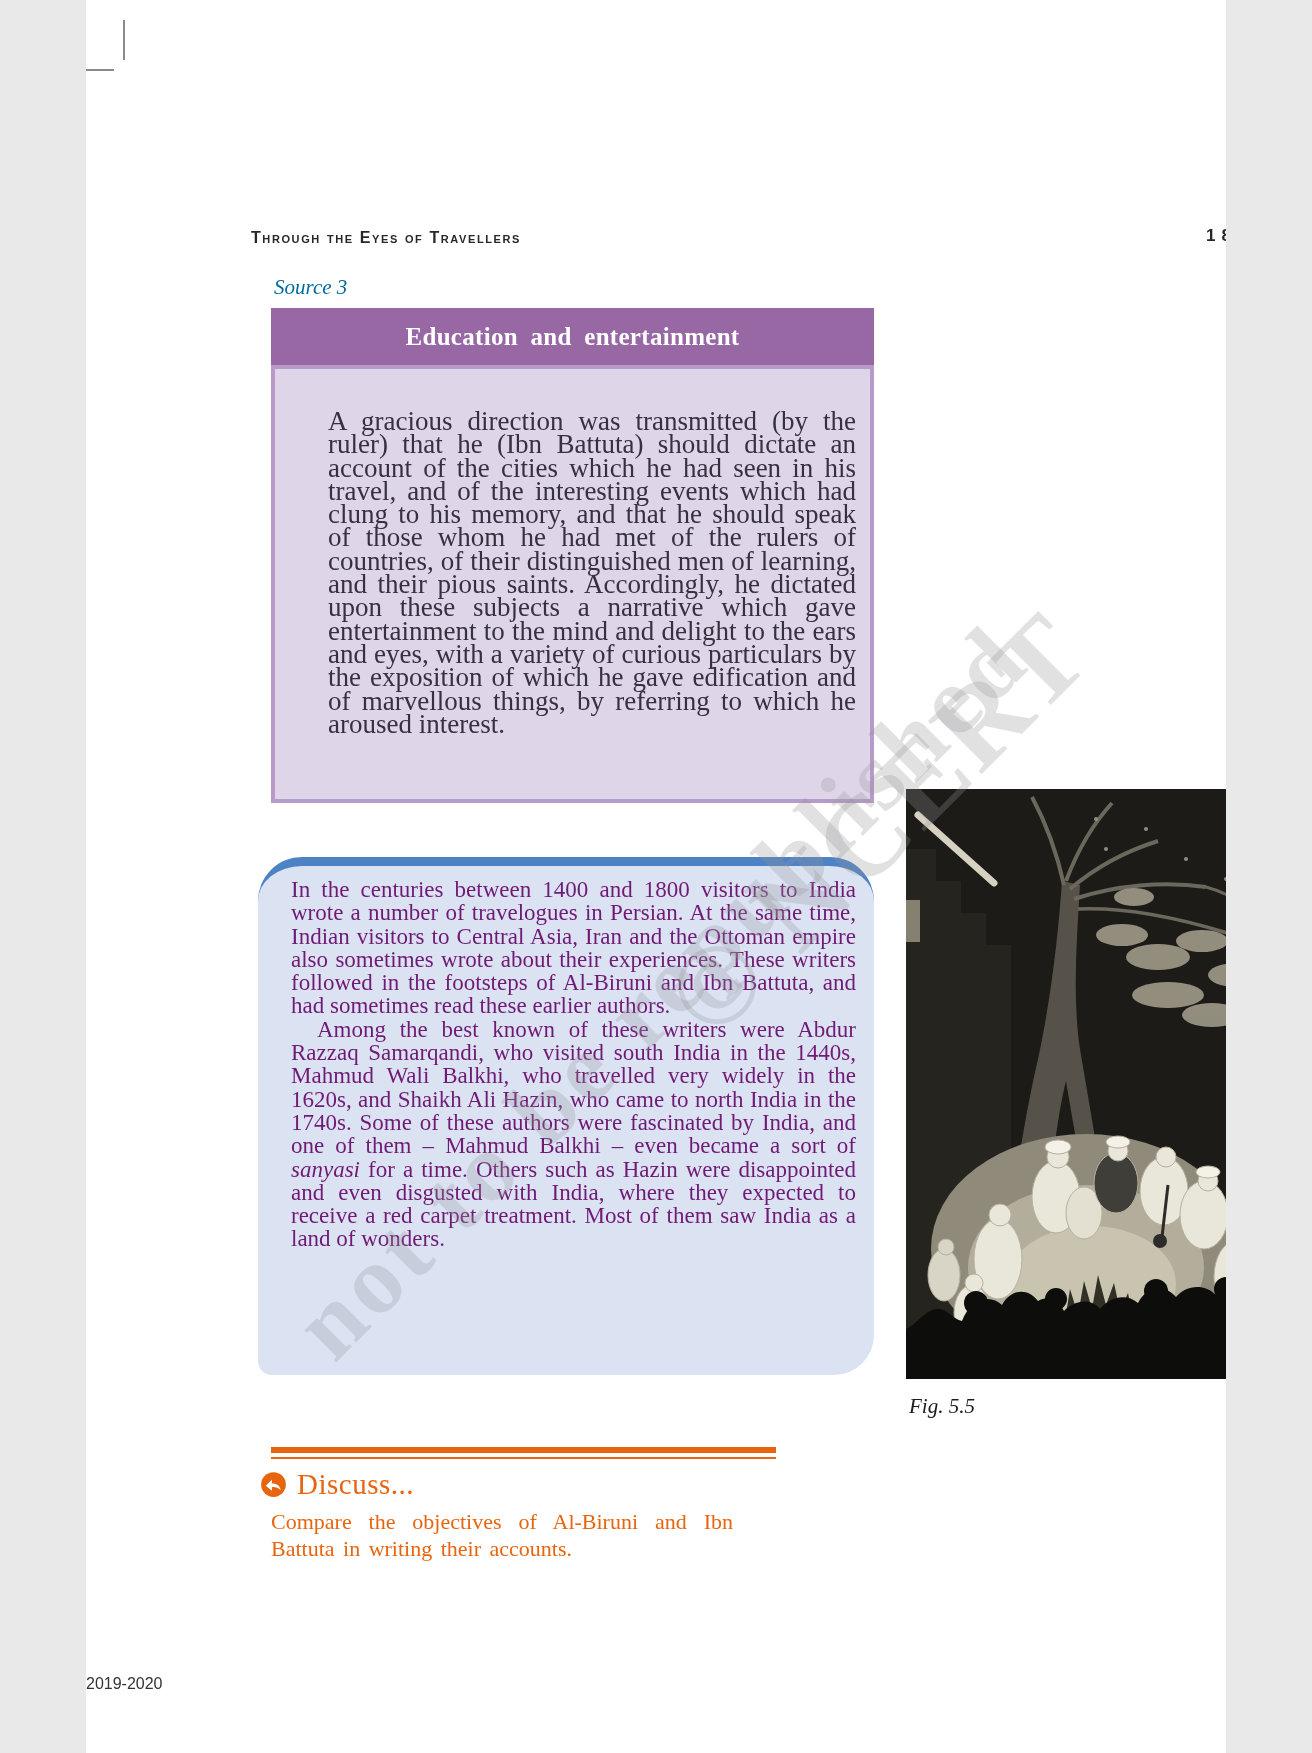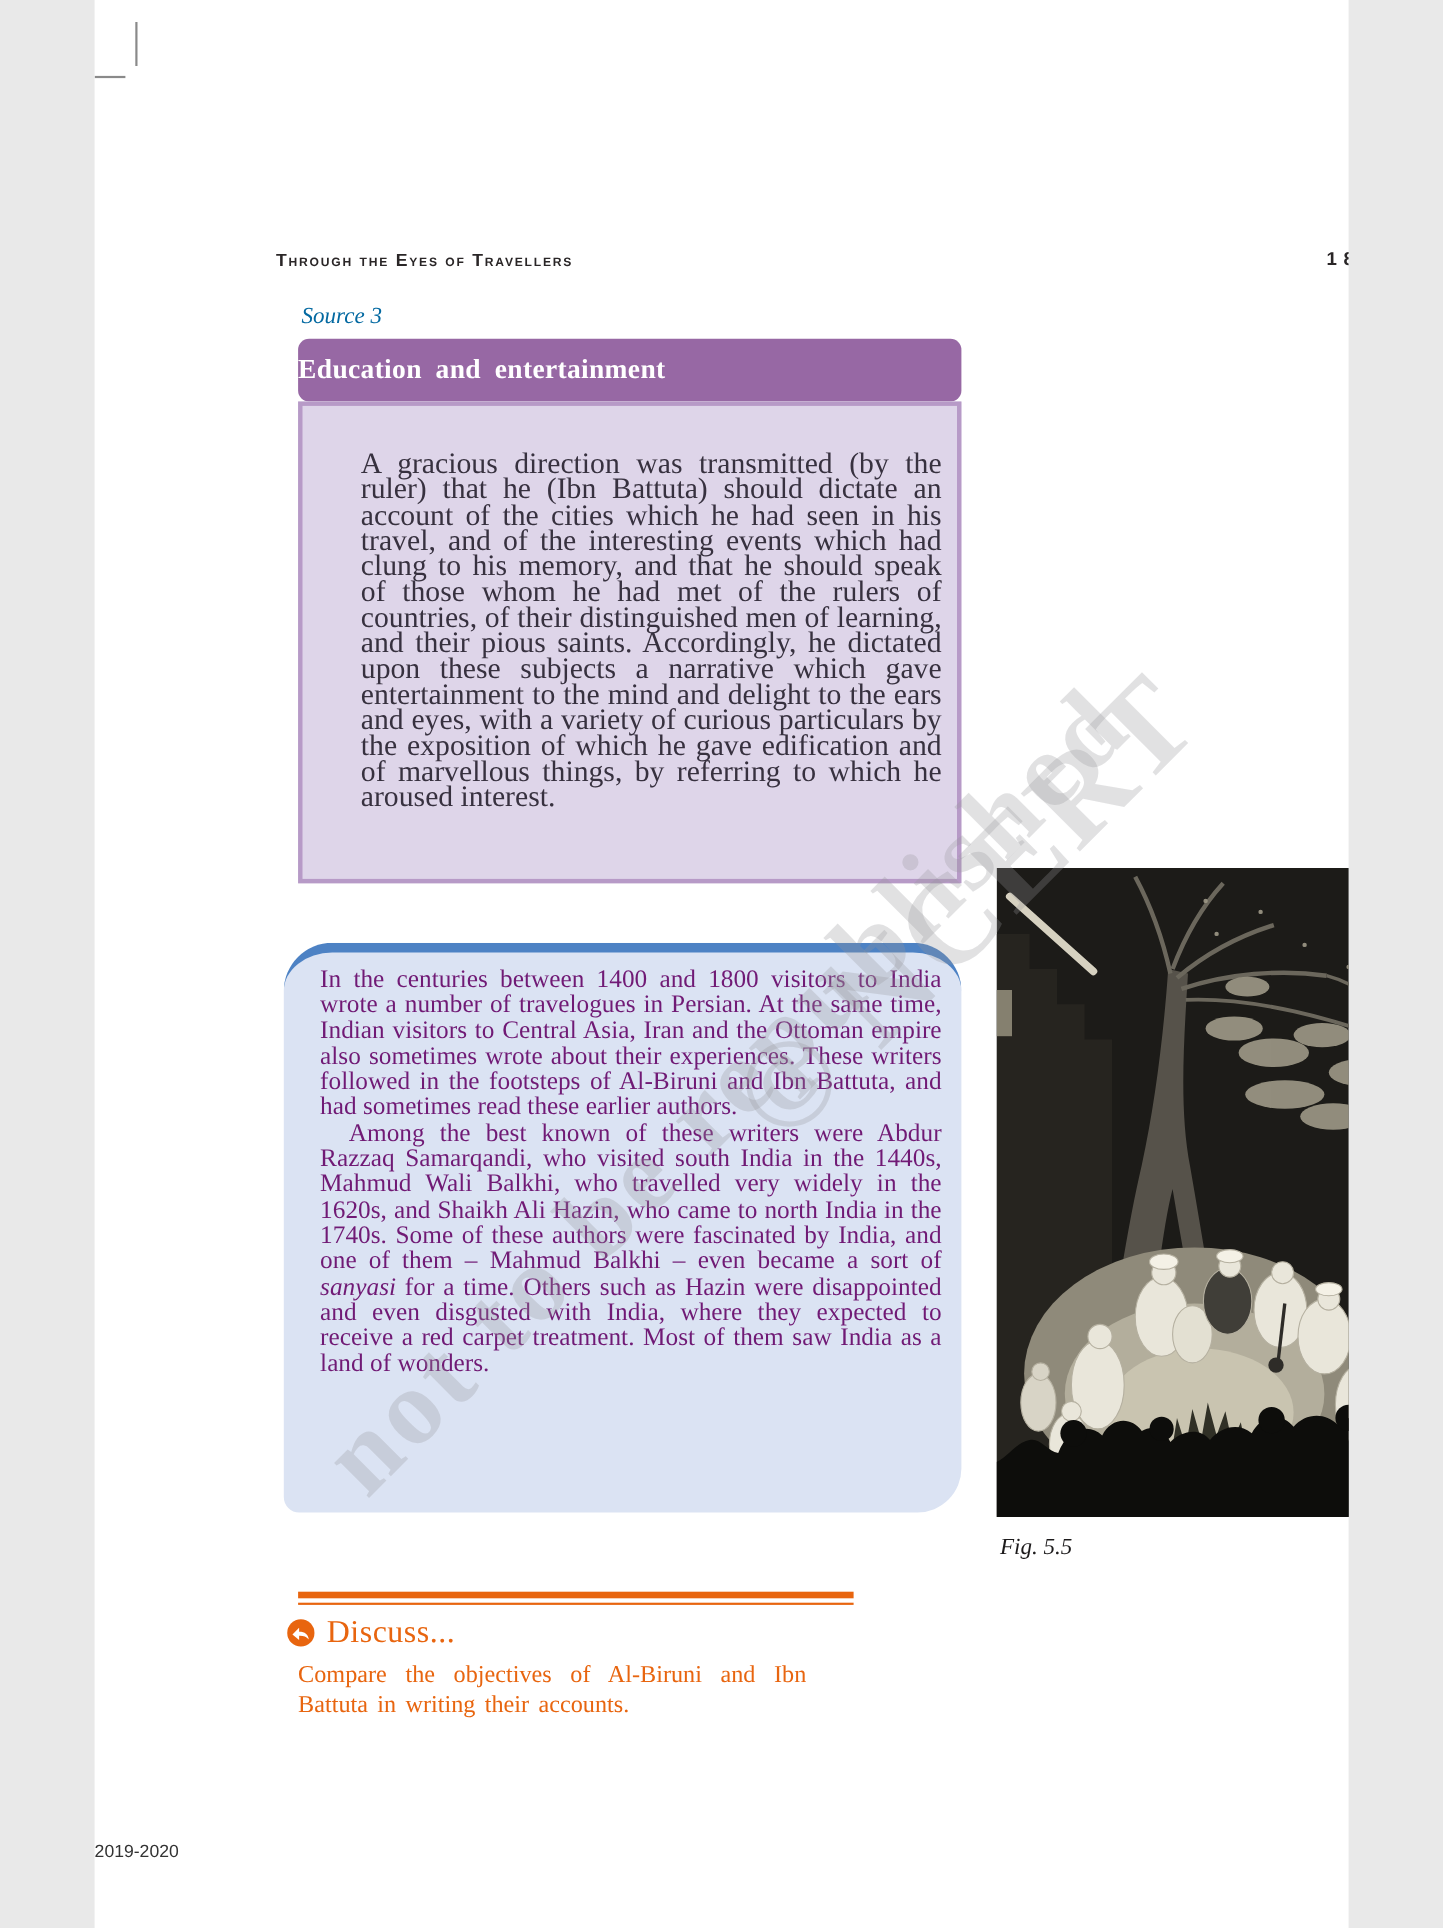--- a/index.html
+++ b/index.html
@@ -19,21 +19,21 @@
   }
   #page-number{
     left:1120px;top:226px;font-family:"Liberation Sans",sans-serif;
     font-weight:bold;font-size:17px;letter-spacing:6px;color:#2a2627;
   }
   
   #source-label{left:188px;top:275px;font-style:italic;font-size:21px;color:#0369a1;}
   
   #source-box{left:185px;top:308px;width:603px;}
   #source-box-header{
-    height:57px;background:#9768a4;display:flex;align-items:center;border-radius:10px;
+    height:57px;background:#9768a4;display:flex;align-items:center;justify-content:center;
   }
   #source-box-title{
     color:#ffffff;font-weight:bold;font-size:25px;word-spacing:6px;letter-spacing:.3px;
   }
   #source-box-body{
     box-sizing:border-box;height:438px;background:#ded5e9;border:4px solid #b79ac7;
     padding:31px 18px 0 16px;color:#37313f;
   }
   #source-intro{
     font-size:20.5px;line-height:24px;text-align:justify;width:565px;margin:0;

